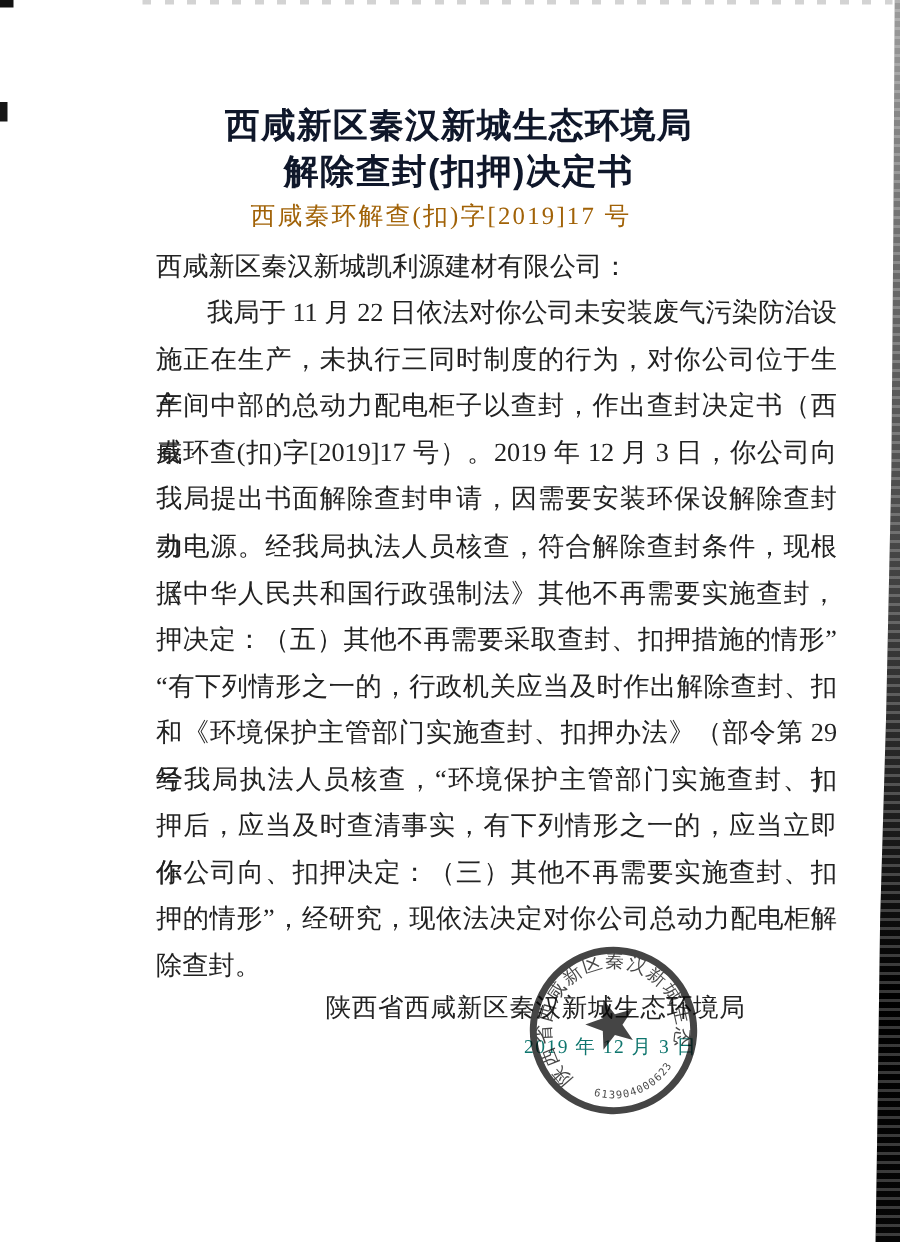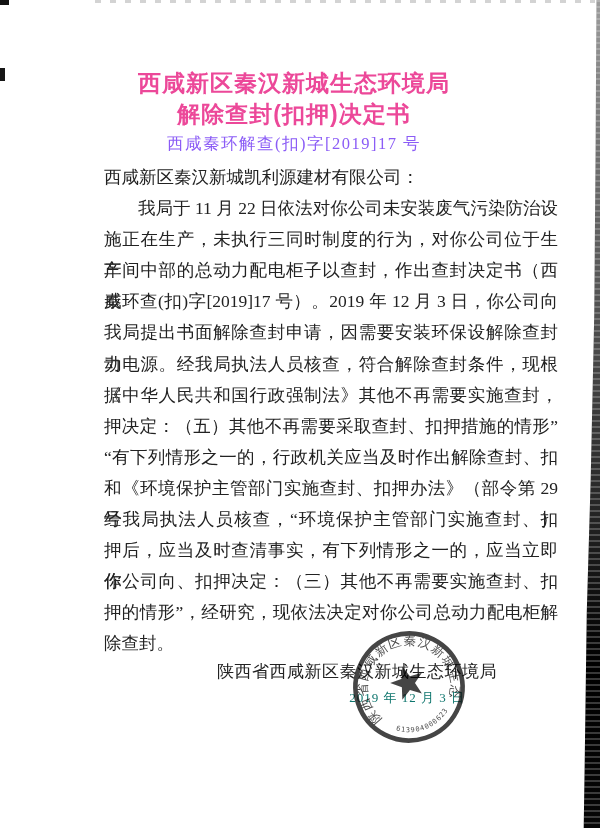--- a/index.html
+++ b/index.html
@@ -3,29 +3,29 @@
 <meta charset="utf-8">
 <style>
   html,body{margin:0;padding:0;background:#e8e8e8;}
   .page{
     position:relative;width:600px;height:828px;background:#ffffff;
     overflow:hidden;font-family:"Liberation Serif","DejaVu Serif",serif;
     color:#1f1f1f;
   }
   
   .title{
-    position:absolute;left:0;width:588px;text-align:center;
+    position:absolute;left:12px;width:588px;text-align:center;
     font-family:"Liberation Sans","DejaVu Sans",sans-serif;
-    font-weight:bold;font-size:23px;letter-spacing:1px;color:#ec4899;
+    font-weight:bold;font-size:23px;letter-spacing:1px;color:#0f172a;
   }
   .title1{top:68px;}
   .title2{top:99px;}
   .docnum{
     position:absolute;top:133px;left:0;width:588px;text-align:center;
-    font-size:16.5px;letter-spacing:1.5px;color:#8b5cf6;
+    font-size:16.5px;letter-spacing:1.5px;color:#a16207;
   }
   
   .body{
     position:absolute;top:162px;left:86px;width:454px;
     font-size:17.5px;line-height:31.1px;color:#222;margin-left:18px;
   }
   .line{height:31.1px;white-space:nowrap;}
   .line.j{white-space:normal;text-align:justify;text-align-last:justify;text-justify:inter-character;}
   .line.ind{text-indent:34px;}
   

